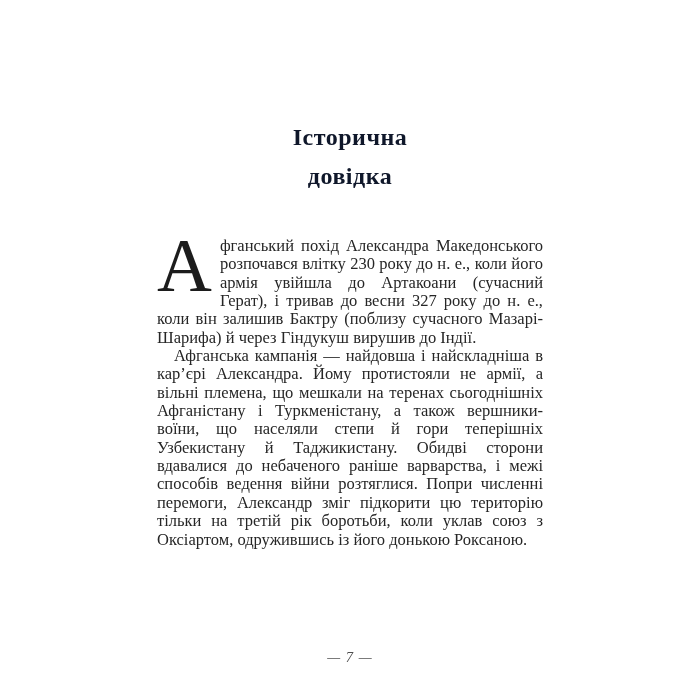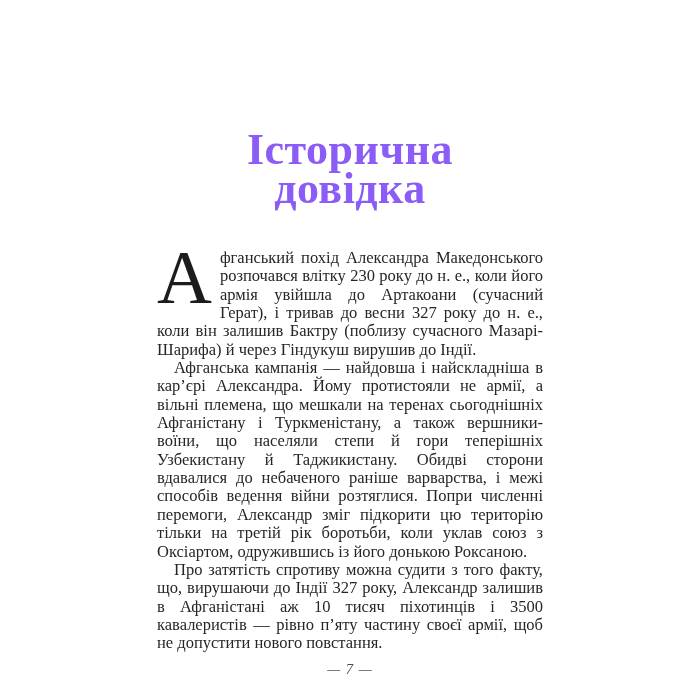--- a/index.html
+++ b/index.html
@@ -11,28 +11,28 @@
       overflow: hidden;
     }
     .page {
       position: relative;
       width: 700px;
       height: 700px;
       background: #ffffff;
       font-family: "Liberation Serif", "DejaVu Serif", serif;
     }
     .title {
-      margin: 16px;
+      margin: 4px;
       padding-top: 114px;
       text-align: center;
       font-family: "Liberation Serif", "DejaVu Serif", serif;
-      font-size: 44px;
+      font-size: 24px;
       line-height: 39px;
       font-weight: 700;
-      color: #8b5cf6;
+      color: #0f172a;
       white-space: pre-line;
       letter-spacing: 0.5px;
     }
     .body-text {
       position: absolute;
       left: 157px;
       top: 233px;
       width: 386px;
       font-size: 16.5px;
       line-height: 18.35px;
@@ -76,19 +76,18 @@
 
   <h1 class="title">Історична
 довідка</h1>
 
   <article class="body-text" lang="uk">
 
     <p class="first"><span class="dropcap">А</span><span>фганський похід Александра Македонського розпочався влітку 230 року до н. е., коли його армія увійшла до Артакоани (сучасний Герат), і тривав до весни 327 року до н. е., коли він залишив Бактру (поблизу сучасного Мазарі-Шарифа) й через Гіндукуш вирушив до Індії.</span></p>
 
     <p class="indent">Афганська кампанія — найдовша і найскладніша в кар’єрі Александра. Йому протистояли не армії, а вільні племена, що мешкали на теренах сьогоднішніх Афганістану і Туркменістану, а також вершники-воїни, що населяли степи й гори теперішніх Узбекистану й Таджикистану. Обидві сторони вдавалися до небаченого раніше варварства, і межі способів ведення війни розтяглися. Попри численні перемоги, Александр зміг підкорити цю територію тільки на третій рік боротьби, коли уклав союз з Оксіартом, одружившись із його донькою Роксаною.</p>
 
-    <p class="indent">Про затятість спротиву можна судити з того факту, що, вирушаючи до Індії 327 року, Александр залишив в Афганістані аж 10 тисяч піхотинців і 3500 кавалеристів — рівно п’яту частину своєї армії, щоб не допустити нового повстання.</p>
 
   </article>
 
   <footer class="page-number">— 7 —</footer>
 
 </main>
 
 </body></html>

